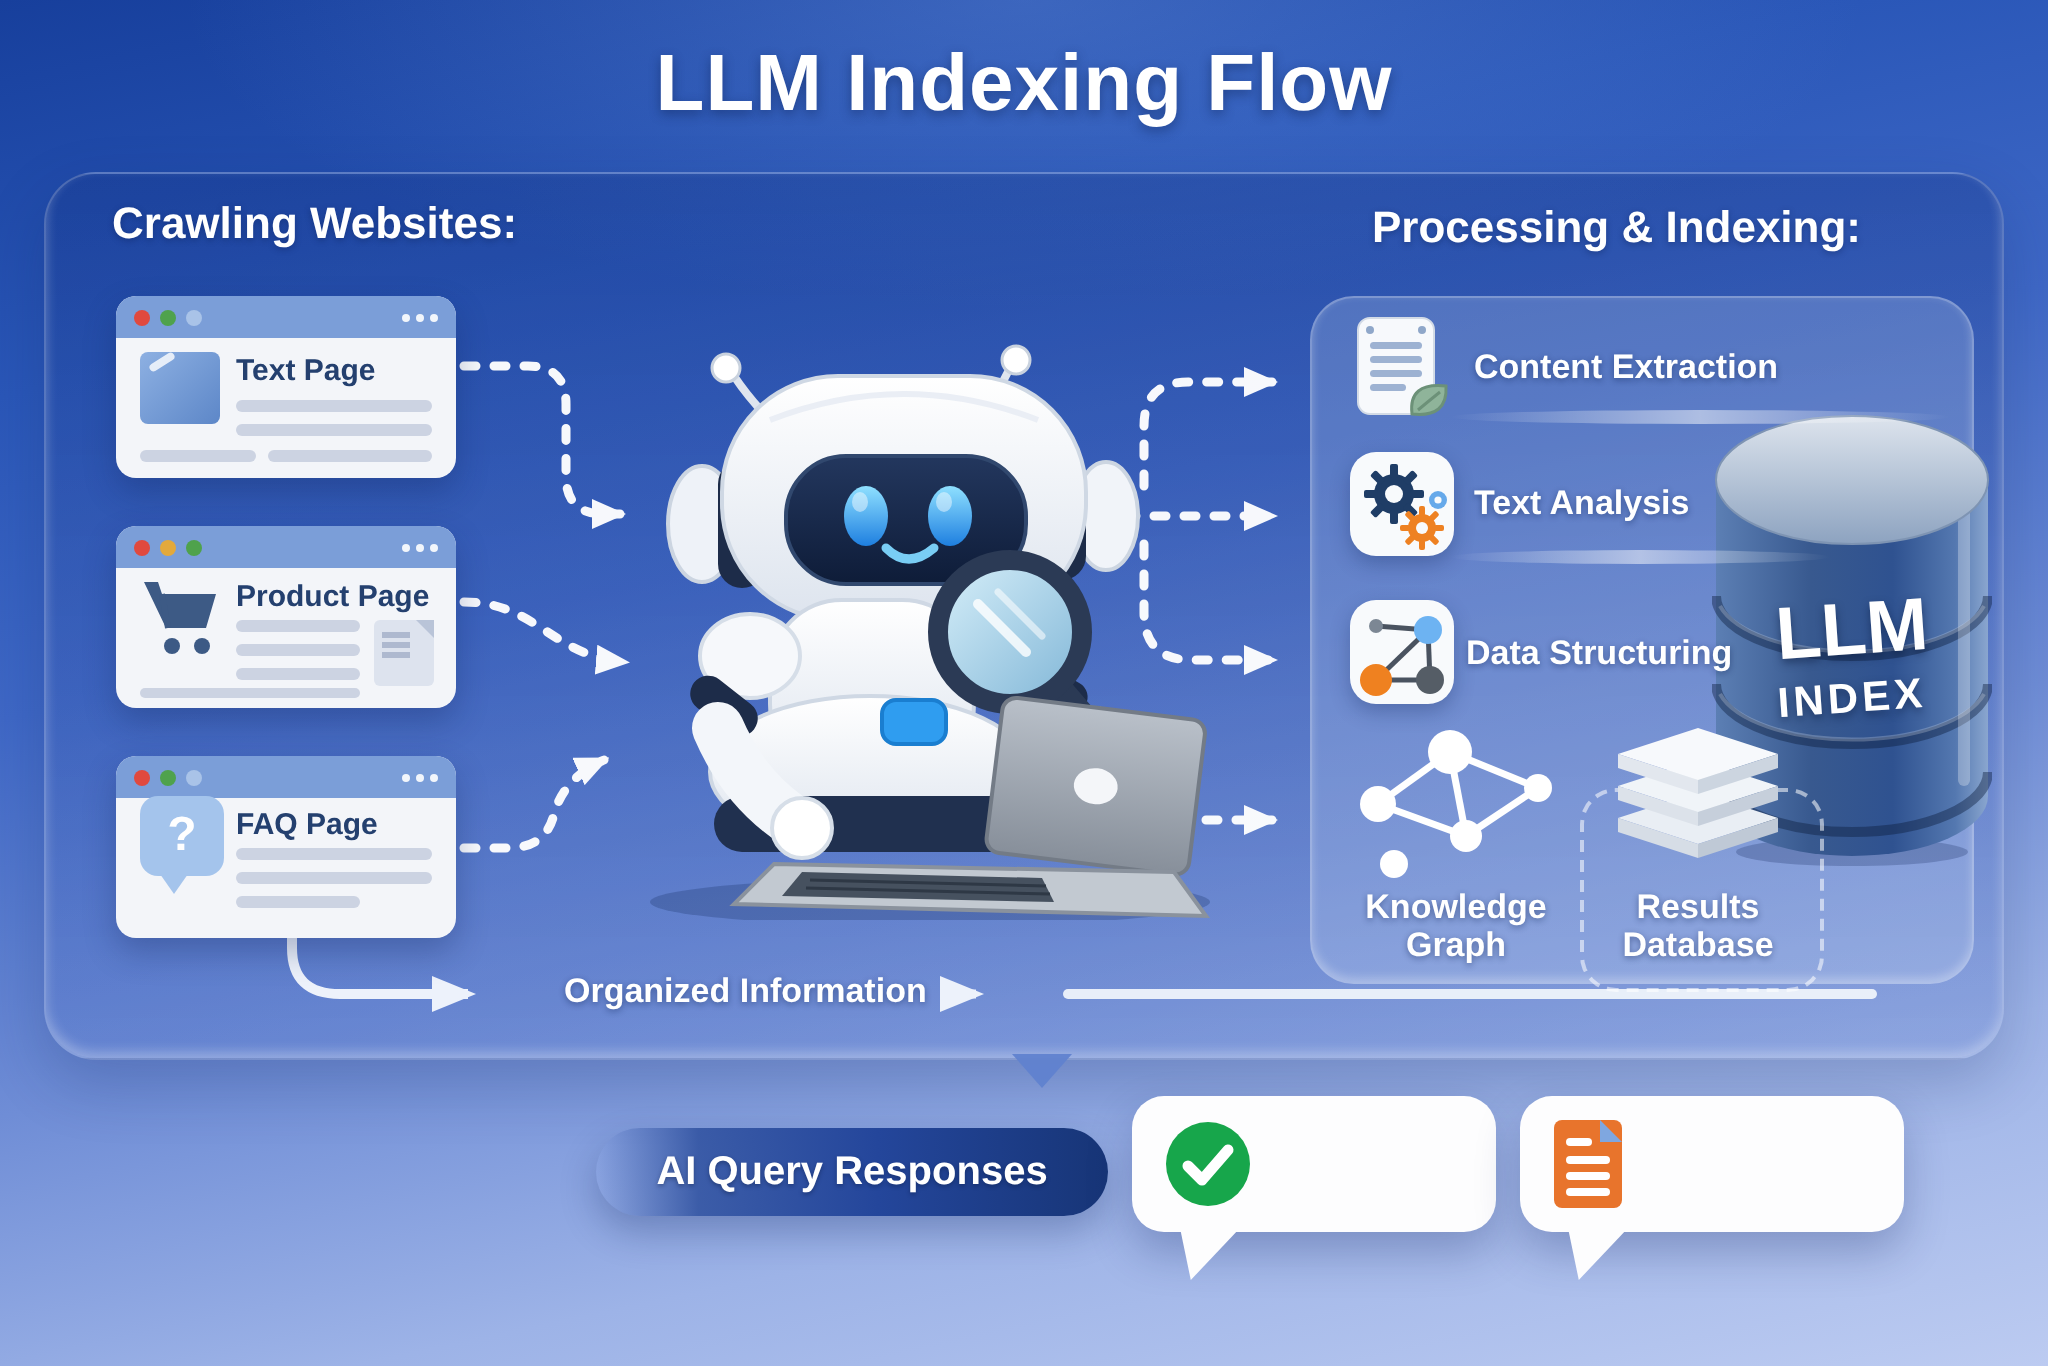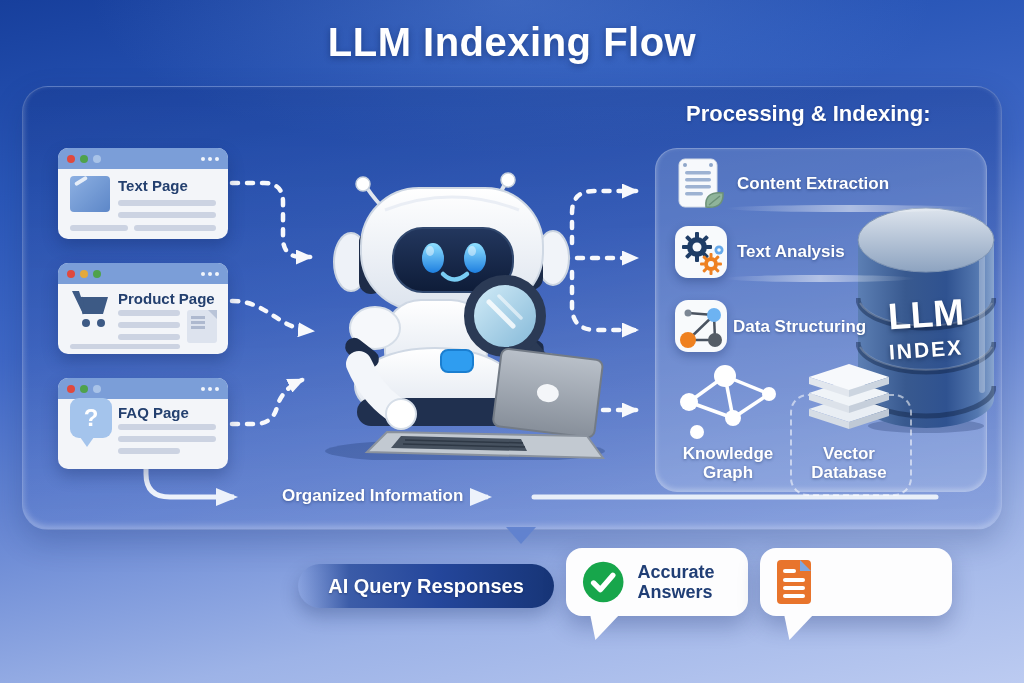--- a/index.html
+++ b/index.html
@@ -76,20 +76,21 @@
 </style>
 </head>
 <body>
 
 <div class="stage">
 
   <div class="abs outer-panel"></div>
   <div class="abs panel-notch"></div>
 
   <div class="abs main-title">LLM Indexing Flow</div>
+  <div class="abs section-heading" style="left:56px;top:99px;">Crawling Websites:</div>
   <div class="abs section-heading" style="left:686px;top:101px;">Processing &amp; Indexing:</div>
 
   <div class="abs inner-panel"></div>
 
   <div class="abs db-wrap">
     <svg width="140" height="232" viewBox="0 0 140 232">
       <defs>
         <linearGradient id="cylBody" x1="0" y1="0" x2="1" y2="0">
           <stop offset="0" stop-color="#5c7fb4"></stop>
             <stop offset="0.35" stop-color="#38598f"></stop>
@@ -360,35 +361,34 @@
         <polygon points="86,45 86,52 46,65 46,58" fill="#bfc9d6"></polygon>
         <polygon points="6,45 6,52 46,65 46,58" fill="#d6dde6"></polygon>
         <polygon points="46,16 86,29 46,42 6,29" fill="#f0f4f8"></polygon>
         <polygon points="86,29 86,36 46,49 46,42" fill="#c6cfdb"></polygon>
         <polygon points="6,29 6,36 46,49 46,42" fill="#dce2ea"></polygon>
         <polygon points="46,0 86,13 46,26 6,13" fill="#f7f9fc"></polygon>
         <polygon points="86,13 86,20 46,33 46,26" fill="#ccd5e0"></polygon>
         <polygon points="6,13 6,20 46,33 46,26" fill="#e2e7ee"></polygon>
       </g>
     </svg>
-    <div class="out-label" style="left:136px;top:296px;width:116px;">Vector Database</div>
+    <div class="out-label" style="left:136px;top:296px;width:116px;">Results Database</div>
   </div>
 
   <div class="abs org-label">Organized Information</div>
 
   <div class="abs pill">
     <span>AI Query Responses</span>
   </div>
 
   <div class="abs bubble" style="left:566px;top:548px;width:182px;">
     <svg width="44" height="44" viewBox="0 0 44 44">
       <circle cx="22" cy="22" r="21" fill="#17a64b"></circle>
       <path d="M12,23 L19,30 L32,15" stroke="#ffffff" stroke-width="5.5" fill="none" stroke-linecap="round" stroke-linejoin="round"></path>
     </svg>
-    <div class="bubble-text" style="width:98px;">Accurate Answers</div>
   </div>
   <div class="abs bubble-tail" style="left:590px;top:614px;"></div>
 
   <div class="abs bubble" style="left:760px;top:548px;width:192px;">
     <svg width="38" height="48" viewBox="0 0 38 48">
       <rect x="1" y="2" width="34" height="44" rx="4" fill="#e8742c"></rect>
       <polygon points="24,2 35,13 24,13" fill="#7fa7e0"></polygon>
       <rect x="7" y="11" width="13" height="4" rx="2" fill="#ffffff"></rect>
       <rect x="7" y="20" width="22" height="4" rx="2" fill="#ffffff"></rect>
       <rect x="7" y="28" width="22" height="4" rx="2" fill="#ffffff"></rect>

